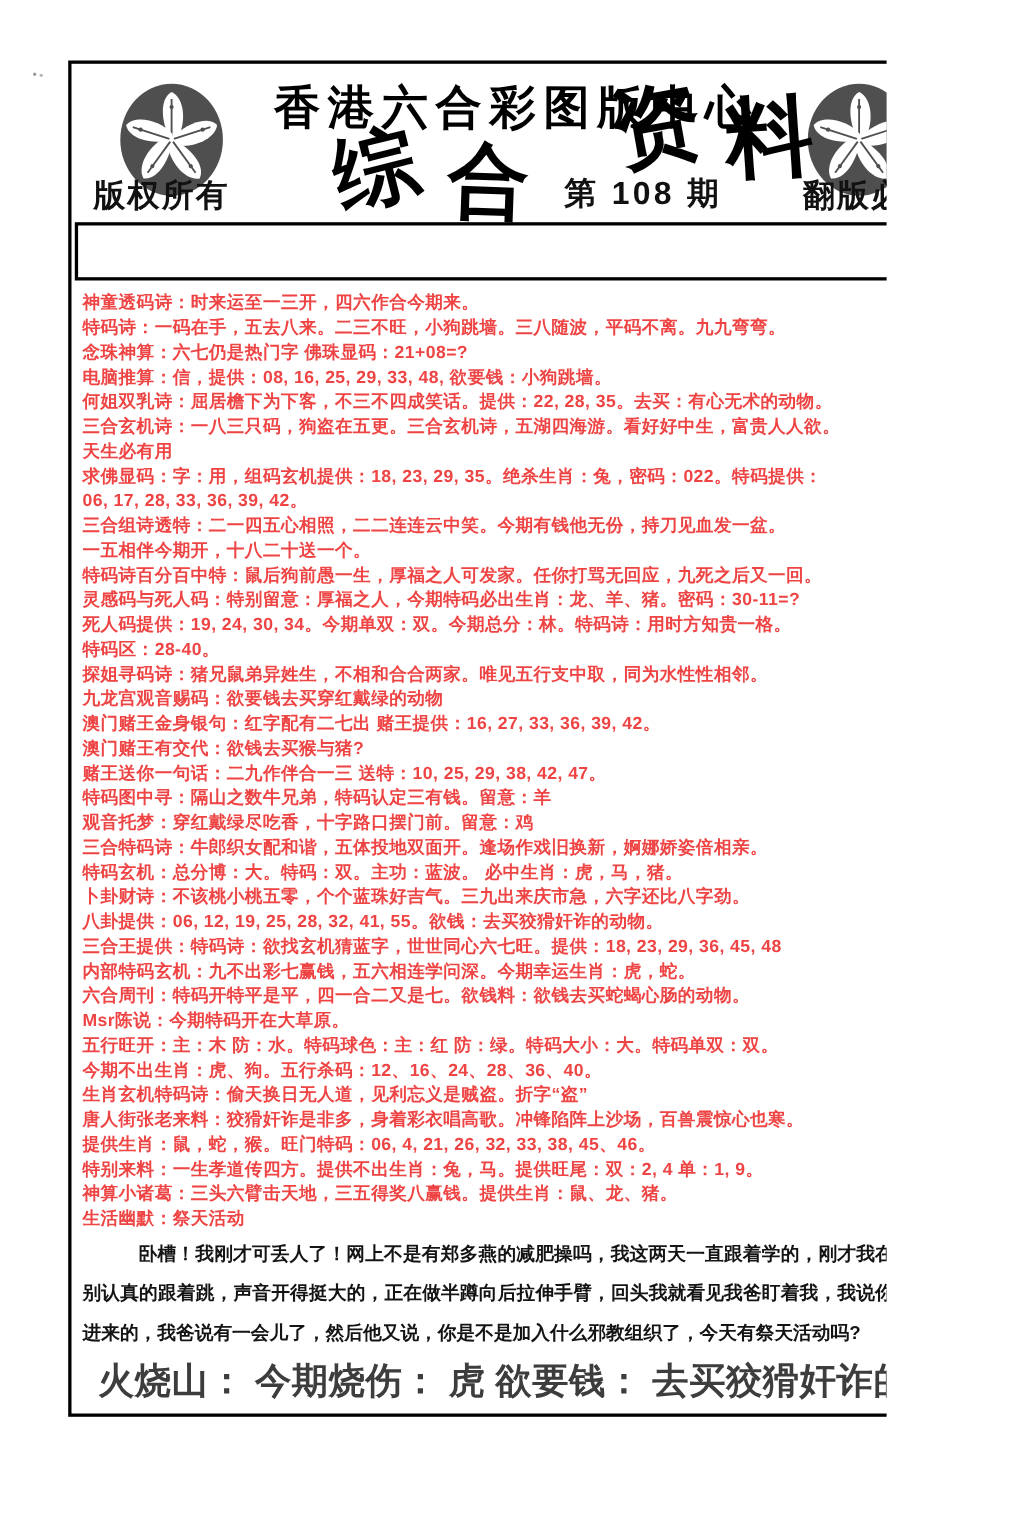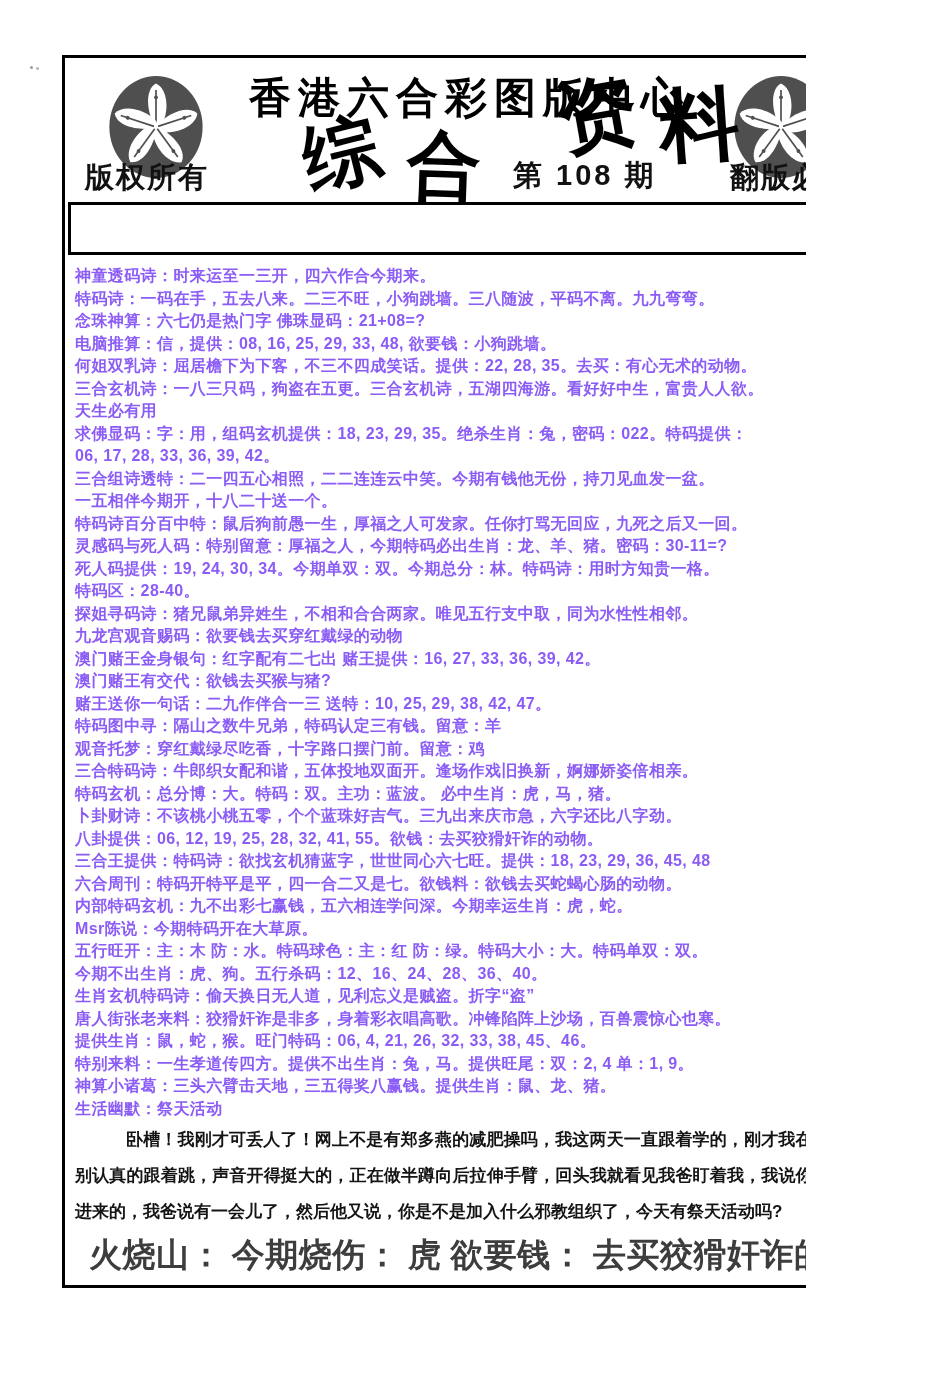--- a/index.html
+++ b/index.html
@@ -22,21 +22,21 @@
   .bc2{left:492px;top:16px;font-size:80px;transform:rotate(-10deg);}
   .bc3{left:594px;top:26px;font-size:80px;transform:rotate(-4deg);}
   .issue{position:absolute;left:448px;top:98px;font-size:29px;font-weight:bold;letter-spacing:3px;}
   .notice{position:absolute;top:100px;font-size:29px;font-weight:bold;letter-spacing:2px;}
   .notice.left{left:20px;} .notice.right{right:20px;}
   
   .blank-box{margin:2px 3px 5px 3px;height:47px;border:3px solid #000;background:#fff;}
   
   .body-text{padding:5px 8px 0 10px;}
   .line{font-size:16px;font-weight:bold;line-height:22.5px;letter-spacing:0.4px;
-        white-space:nowrap;color:#8b5cf6;}
+        white-space:nowrap;color:#ef4444;}
   
   .joke-para{padding:2px 10px 0 10px;text-indent:3em;font-size:17px;font-weight:bold;
         line-height:36px;text-align:justify;color:#141414;}
   
   .banner{padding:3px 0 7px 24px;font-family:"Liberation Serif","DejaVu Serif",serif;
         font-weight:bold;font-size:33px;color:#3d3d3d;letter-spacing:0.5px;white-space:nowrap;}
 </style>
 </head>
 <body>
 
@@ -105,22 +105,22 @@
         <div class="line">澳门赌王金身银句：红字配有二七出 赌王提供：16, 27, 33, 36, 39, 42。</div>
         <div class="line">澳门赌王有交代：欲钱去买猴与猪?</div>
         <div class="line">赌王送你一句话：二九作伴合一三 送特：10, 25, 29, 38, 42, 47。</div>
         <div class="line">特码图中寻：隔山之数牛兄弟，特码认定三有钱。留意：羊</div>
         <div class="line">观音托梦：穿红戴绿尽吃香，十字路口摆门前。留意：鸡</div>
         <div class="line">三合特码诗：牛郎织女配和谐，五体投地双面开。逢场作戏旧换新，婀娜娇姿倍相亲。</div>
         <div class="line">特码玄机：总分博：大。特码：双。主功：蓝波。  必中生肖：虎，马，猪。</div>
         <div class="line">卜卦财诗：不该桃小桃五零，个个蓝珠好吉气。三九出来庆市急，六字还比八字劲。</div>
         <div class="line">八卦提供：06, 12, 19, 25, 28, 32, 41, 55。欲钱：去买狡猾奸诈的动物。</div>
         <div class="line">三合王提供：特码诗：欲找玄机猜蓝字，世世同心六七旺。提供：18, 23, 29, 36, 45, 48</div>
+        <div class="line">内部特码玄机：九不出彩七赢钱，五六相连学问深。今期幸运生肖：虎，蛇。</div>
         <div class="line">六合周刊：特码开特平是平，四一合二又是七。欲钱料：欲钱去买蛇蝎心肠的动物。</div>
-        <div class="line">内部特码玄机：九不出彩七赢钱，五六相连学问深。今期幸运生肖：虎，蛇。</div>
         <div class="line">Msr陈说：今期特码开在大草原。</div>
         <div class="line">五行旺开：主：木 防：水。特码球色：主：红 防：绿。特码大小：大。特码单双：双。</div>
         <div class="line">今期不出生肖：虎、狗。五行杀码：12、16、24、28、36、40。</div>
         <div class="line">生肖玄机特码诗：偷天换日无人道，见利忘义是贼盗。折字“盗”</div>
         <div class="line">唐人街张老来料：狡猾奸诈是非多，身着彩衣唱高歌。冲锋陷阵上沙场，百兽震惊心也寒。</div>
         <div class="line">提供生肖：鼠，蛇，猴。旺门特码：06, 4, 21, 26, 32, 33, 38, 45、46。</div>
         <div class="line">特别来料：一生孝道传四方。提供不出生肖：兔，马。提供旺尾：双：2, 4 单：1, 9。</div>
         <div class="line">神算小诸葛：三头六臂击天地，三五得奖八赢钱。提供生肖：鼠、龙、猪。</div>
         <div class="line">生活幽默：祭天活动</div>
       </div>

